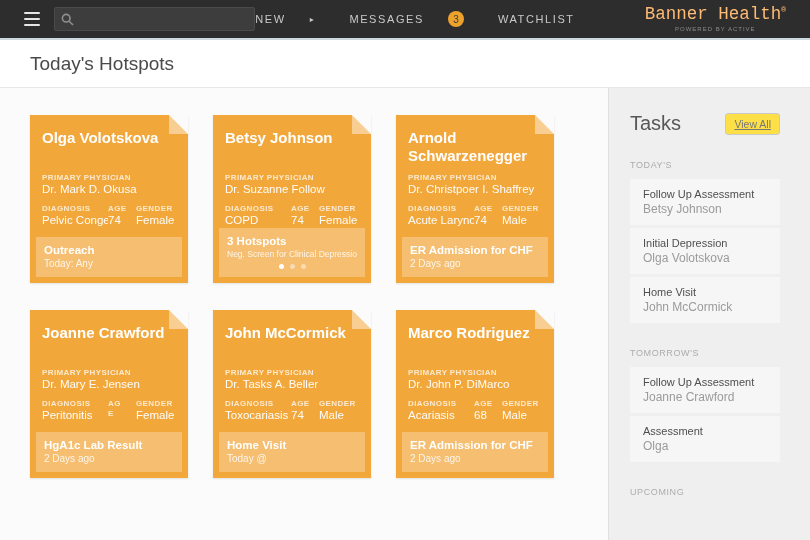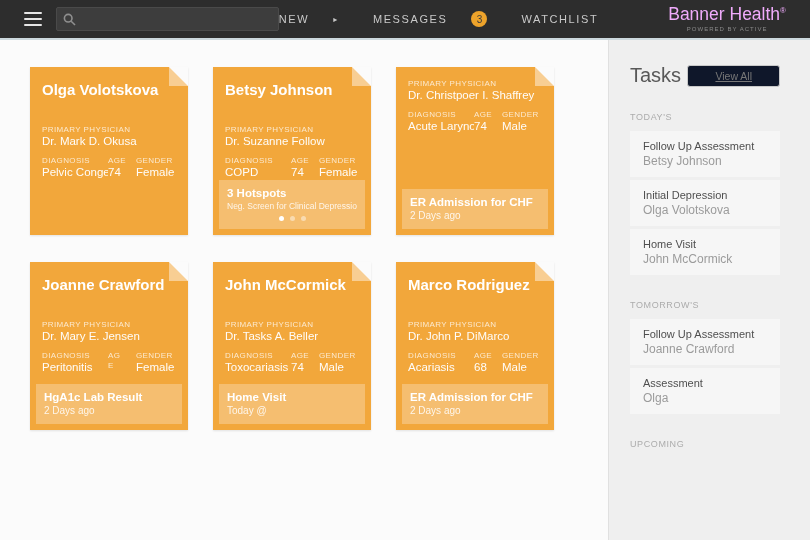--- a/index.html
+++ b/index.html
@@ -27,21 +27,21 @@
   .nav-item {
     color:#c9c9c9; font-size:11px; letter-spacing:1.6px; cursor:pointer;
     display:flex; align-items:center; gap:24px; white-space:nowrap;
   }
   .nav-item .caret { font-size:8px; color:#c9c9c9; }
   .badge {
     width:16px; height:16px; border-radius:50%; background:#eda32b; color:#3c3c3c;
     font-size:10px; letter-spacing:0; display:flex; align-items:center; justify-content:center;
   }
   .brand { margin-left:36px; text-align:center; line-height:1; }
-  .brand-name { font-family:Liberation Sans, sans-serif; color:#f0abfc; font-size:17.5px; white-space:nowrap; }
+  .brand-name { font-family:Liberation Mono, monospace; color:#fdba74; font-size:17.5px; white-space:nowrap; }
   .brand-name sup { font-size:8px; vertical-align:super; }
   .brand-tagline { font-size:6px; color:#8a8a8a; letter-spacing:1px; margin-top:2px; }
 
   
   .titlebar { height:48px; background:#fff; border-bottom:1px solid #e7e7e7; display:flex; align-items:center; padding:0 30px; flex-shrink:0; }
   .titlebar h1 { font-size:19px; font-weight:400; color:#4a4a4a; }
 
   
   .content { flex:1; display:flex; min-height:0; }
   .main { flex:1; background:#fbfbfb; padding:27px 0 0 30px; }
@@ -51,21 +51,21 @@
   .card {
     position:relative; width:158px; height:168px; background:#f2a73b;
     padding:12px; box-shadow:0 1px 2px rgba(0,0,0,0.10); cursor:pointer;
   }
   .fold {
     position:absolute; top:0; right:0; width:0; height:0; border-style:solid;
     border-width:0 19px 19px 0;
     border-color:transparent #fbfbfb rgba(255,255,255,0.45) transparent;
   }
   .card-name { color:#fff; font-size:15px; font-weight:700; line-height:1.22; min-height:44px; margin-top:2px; }
-  .flabel { font-size:8px; color:rgba(255,255,255,0.75); letter-spacing:0.4px; margin-bottom:1px; }
+  .flabel { font-size:8px; color:rgba(255,255,255,0.75); letter-spacing:0.4px; margin-bottom:1px;font-weight:bold; }
   .fvalue { font-size:11.5px; color:rgba(255,255,255,0.97); }
   .physician { margin-bottom:9px; }
   .stats { display:flex; }
   .stat-diag { flex:1; min-width:0; }
   .stat-diag .fvalue { white-space:nowrap; overflow:hidden; }
   .stat-age { width:28px; flex-shrink:0; }
   .stat-age .flabel.wrap { width:15px; word-break:break-all; line-height:1.3; }
   .stat-gender { width:40px; flex-shrink:0; }
   .card-footer {
     position:absolute; left:6px; right:6px; bottom:6px;
@@ -79,22 +79,22 @@
   .dot.active { background:#fff; }
 
   
   .sidebar {
     width:202px; flex-shrink:0; background:#efefef; border-left:1px solid #e0e0e0;
     padding:24px 30px 0 21px; overflow:hidden;
   }
   .tasks-head { display:flex; align-items:center; justify-content:space-between; }
   .tasks-head h2 { font-size:20px; font-weight:400; color:#585858; }
   .view-all {
-    background:#0f172a; border:1px solid #c9c9c9; border-radius:3px; color:#777;
-    font-size:10.5px; padding:4px 27px; cursor:pointer; font-family:"Liberation Sans", sans-serif;text-decoration:underline;
+    background:#fde047; border:1px solid #c9c9c9; border-radius:3px; color:#777;
+    font-size:10.5px; padding:4px 8px; cursor:pointer; font-family:"Liberation Sans", sans-serif;text-decoration:underline;
   }
   .section-label { font-size:9px; color:#acacac; letter-spacing:0.6px; margin:25px 0 9px; }
   .task-item { background:#f6f6f6; padding:9px 13px; margin-bottom:3px; cursor:pointer; }
   .task-title { font-size:11px; color:#4f4f4f; margin-bottom:2px; }
   .task-person { font-size:12px; color:#9b9b9b; }
 </style>
 </head>
 <body>
 
 <div class="app">
@@ -124,20 +124,23 @@
       <div class="nav-item">
         <span>WATCHLIST</span>
       </div>
       <div class="brand">
         <div class="brand-name"><span>Banner Health</span><sup>®</sup></div>
         <div class="brand-tagline">POWERED BY ACTIVE</div>
       </div>
     </nav>
   </header>
 
+  <div class="titlebar">
+    <h1>Today's Hotspots</h1>
+  </div>
 
   <div class="content">
 
     <main class="main">
       <div class="cards-grid">
 
         <div class="card">
           <div class="fold"></div>
           <div class="card-name">Olga Volotskova</div>
           <div class="physician">
@@ -150,20 +153,24 @@
                 <div class="fvalue">Pelvic Congesti...</div>
               </div>
             <div class="stat-age">
                 <div class="flabel">AGE</div>
                 <div class="fvalue">74</div>
               </div>
             <div class="stat-gender">
                 <div class="flabel">GENDER</div>
                 <div class="fvalue">Female</div>
               </div>
+          </div>
+          <div class="card-footer">
+            <div class="f-title">Outreach</div>
+            <div class="f-sub">Today: Any</div>
           </div>
         </div>
 
         <div class="card">
           <div class="fold"></div>
           <div class="card-name">Betsy Johnson</div>
           <div class="physician">
             <div class="flabel">PRIMARY PHYSICIAN</div>
             <div class="fvalue">Dr. Suzanne Follow</div>
           </div>
@@ -187,20 +194,21 @@
             <div class="dots">
               <span class="dot active"></span>
               <span class="dot"></span>
               <span class="dot"></span>
             </div>
           </div>
         </div>
 
         <div class="card">
           <div class="fold"></div>
+          <div class="card-name">Arnold Schwarzenegger</div>
           <div class="physician">
             <div class="flabel">PRIMARY PHYSICIAN</div>
             <div class="fvalue">Dr. Christpoer I. Shaffrey</div>
           </div>
           <div class="stats">
             <div class="stat-diag">
                 <div class="flabel">DIAGNOSIS</div>
                 <div class="fvalue">Acute Larynogph...</div>
               </div>
             <div class="stat-age">

